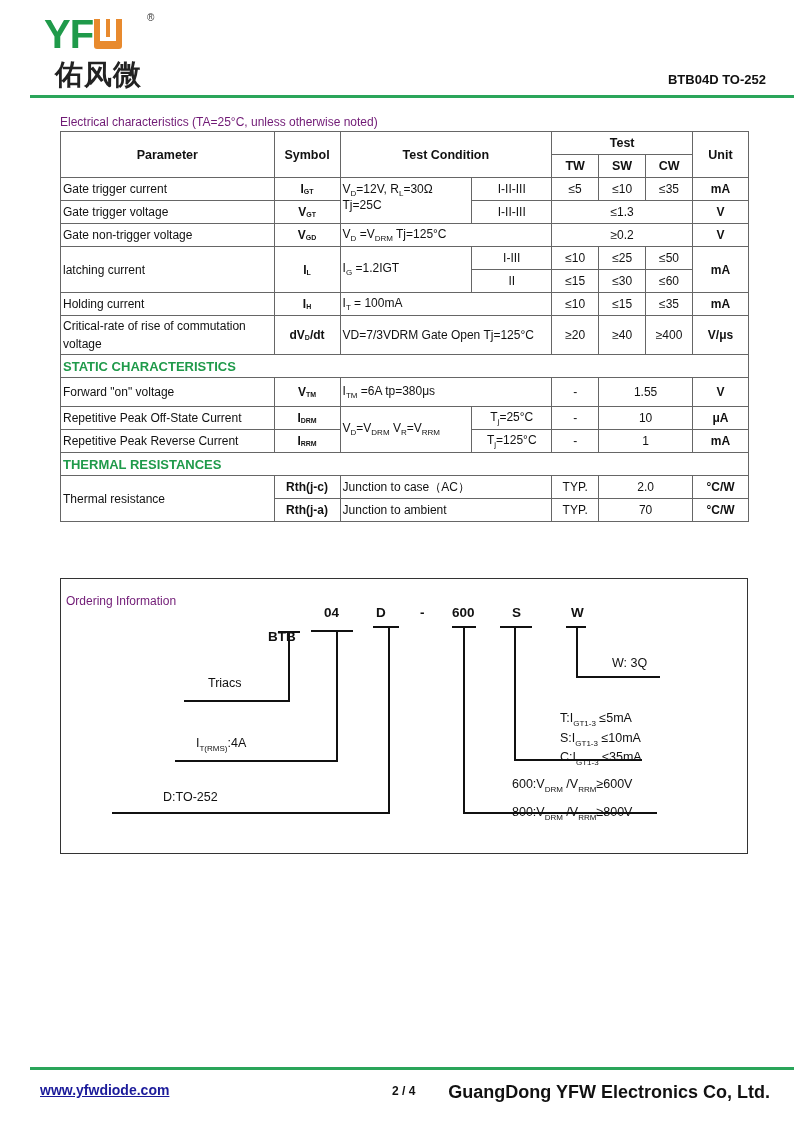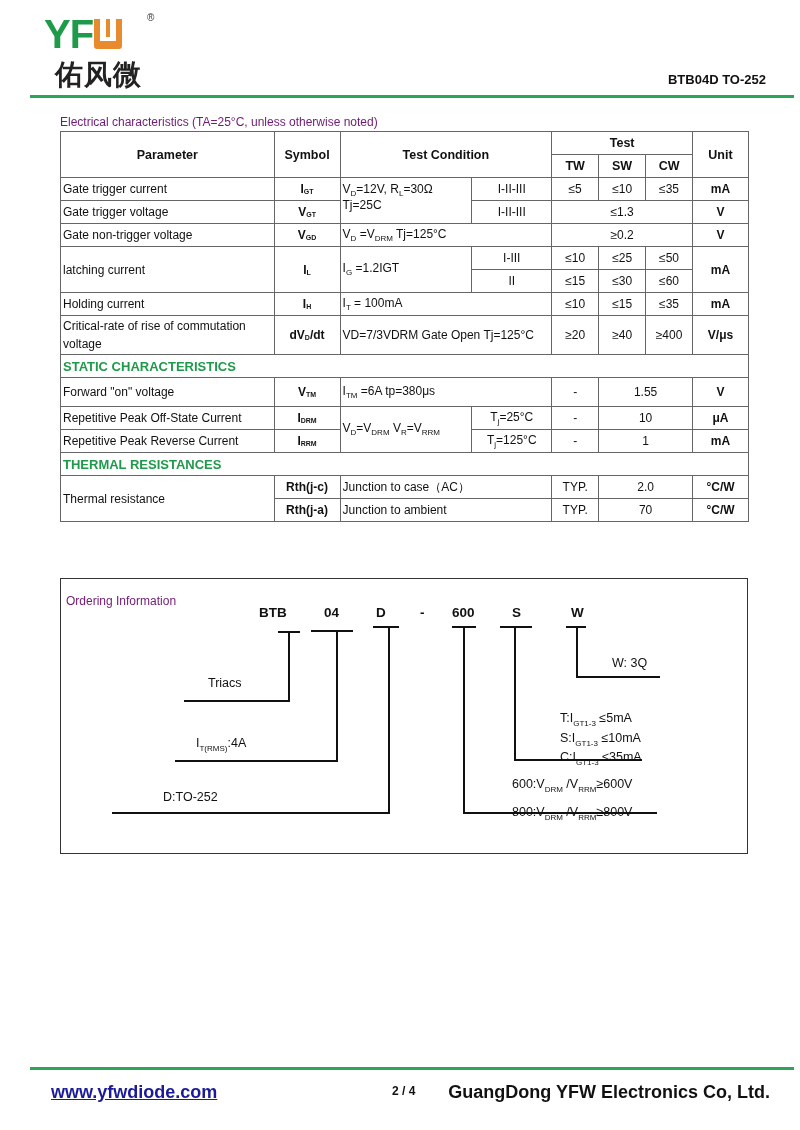--- a/index.html
+++ b/index.html
@@ -26,21 +26,21 @@
   table.spec tr.hdr td { font-weight:bold; font-size:12.5px; }
   table.spec td.secrow { text-align:left; color:#1f9a4a; font-weight:bold; font-size:13px; border-left:1px solid #666; border-right:1px solid #666; height:22px; }
   sub, .sb { font-size:8px; }
   .sym sub { font-size:7px; vertical-align:-1px; }
   
   .order-box { left:60px; top:578px; width:686px; height:274px; border:1.5px solid #333; }
   .code { font-size:13.5px; font-weight:bold; top:605px; }
   .ln { position:absolute; background:#111; }
   .olabel { font-size:12.5px; }
   
-  .footer-link { left:51px; top:1082px; font-size:18px; color:#1a1a9a; text-decoration:underline; font-weight:bold; }
+  .footer-link { left:40px; top:1082px; font-size:14px; color:#1a1a9a; text-decoration:underline; font-weight:bold; }
   .footer-page { left:392px; top:1084px; font-size:12px; font-weight:bold; }
   .footer-co { right:30px; top:1082px; font-size:18px; font-weight:bold; }
 </style>
 </head>
 <body>
 
 <div class="abs logo-latin">
   <span class="logo-y">Y</span><span class="logo-f">F</span><span class="logo-u"></span>
 </div>
 <div class="abs logo-reg">®</div>
@@ -185,21 +185,21 @@
     <td>TYP.</td>
     <td colspan="2">70</td>
     <td class="b">°C/W</td>
   </tr>
 </tbody>
   </table>
 
 <div class="abs sec-title" style="left:66px; top:558px;margin-top:36px;">Ordering Information</div>
 <div class="abs order-box"></div>
 
-<div class="abs code" style="left:259px;">BTB</div>
+<div class="abs code" style="left:268px;margin-top:24px;">BTB</div>
 <div class="abs code" style="left:324px;">04</div>
 <div class="abs code" style="left:376px;">D</div>
 <div class="abs code" style="left:420px;">-</div>
 <div class="abs code" style="left:452px;">600</div>
 <div class="abs code" style="left:512px;">S</div>
 <div class="abs code" style="left:571px;">W</div>
 
 <div class="ln" style="left:278px; top:631px; width:22px; height:2px;"></div>
 <div class="ln" style="left:311px; top:630px; width:42px; height:2px;"></div>
 <div class="ln" style="left:373px; top:626px; width:26px; height:2px;"></div>

